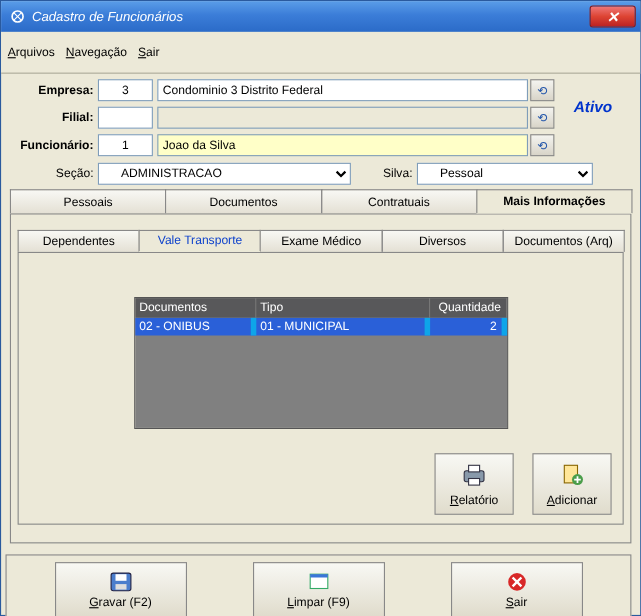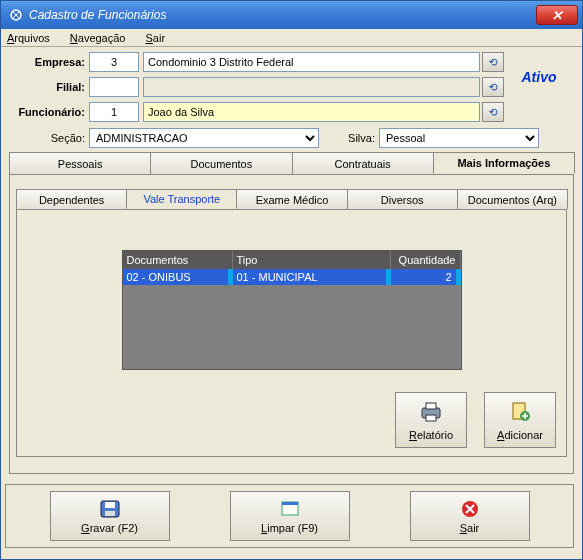--- a/index.html
+++ b/index.html
@@ -5,39 +5,39 @@
 * { box-sizing: border-box; margin: 0; padding: 0; font-family: Tahoma, Arial, sans-serif; font-size: 11px; }
 body { background: #fff; width: 583px; height: 560px; overflow: hidden; }
 
 .window { width: 583px; height: 560px; border: 1px solid #2a5a9e; background: #ece9d8; position: relative; }
 
 .titlebar { height: 28px; background: linear-gradient(to bottom, #5a9de8 0%, #3b7dd8 45%, #2b6bc8 100%); display: flex; align-items: center; padding: 0 4px 0 8px; color: #fff; font-style: italic; }
 .titlebar .icon { width: 14px; height: 14px; margin-right: 6px; display: inline-flex; align-items: center; justify-content: center; }
 .titlebar .title { flex: 1; font-size: 12px; color: #fff; font-weight: normal; }
 .titlebar .close { width: 42px; height: 20px; background: linear-gradient(to bottom, #e77 0%, #d43 50%, #b22 100%); border: 1px solid #8a1a1a; border-radius: 3px; color: #fff; display: flex; align-items: center; justify-content: center; cursor: pointer; font-weight: bold; font-size: 13px; }
 
-.menubar { height: 18px; background: #ece9d8; border-bottom: 1px solid #aca899; display: flex; align-items: center; padding: 0 6px; gap: 20px; }
+.menubar { height: 38px; background: #ece9d8; border-bottom: 1px solid #aca899; display: flex; align-items: center; padding: 0 6px; gap: 10px; }
 .menubar span { cursor: pointer; color: #000; }
 .menubar span u { text-decoration: underline; }
 
 .content { padding: 4px 8px; }
 
 .form-row { display: flex; align-items: center; margin-bottom: 3px; height: 22px; }
 .label-cell { width: 80px; text-align: right; padding-right: 4px; font-weight: bold; color: #000; }
 .label-cell.normal { font-weight: normal; }
 .num-field { width: 50px; height: 20px; border: 1px solid #7f9db9; background: #fff; text-align: center; padding: 2px; margin-right: 4px; }
 .text-field { flex: 1; height: 20px; border: 1px solid #7f9db9; background: #fff; padding: 2px 4px; }
 .text-field.yellow { background: #ffffc8; }
 .text-field.gray { background: #ece9d8; }
 .lookup-btn { width: 22px; height: 20px; border: 1px solid #888; background: linear-gradient(#f4f4f0,#d8d4c8); margin-left: 2px; cursor: pointer; display: inline-flex; align-items: center; justify-content: center; font-size: 12px; color: #2255aa; }
 
 .status-label { color: #0033cc; font-weight: bold; font-style: italic; font-size: 14px; padding: 0 10px; }
 
 .select-row { display: flex; align-items: center; margin-top: 2px; margin-bottom: 0; }
-.select-row select { height: 20px; border: 1px solid #7f9db9; background: #fff; padding: 0 2px; }
+.select-row select { height: 20px; border: 1px solid #7f9db9; background: #fff; padding: 0 16px; }
 
 .top-tabs { display: flex; border-bottom: 0; margin-top: 4px; }
 .top-tab { flex: 1; height: 22px; border: 1px solid #888; background: linear-gradient(#f8f8f4,#e4e0d4); display: flex; align-items: center; justify-content: center; cursor: pointer; border-bottom: none; margin-right: -1px; }
 .top-tab.active { background: #ece9d8; font-weight: bold; border-bottom: 1px solid #ece9d8; position: relative; z-index: 2; }
 
 .tab-content-outer { border: 1px solid #888; padding: 8px 6px 6px 6px; min-height: 300px; background: #ece9d8; position: relative; }
 
 .sub-tabs { display: flex; margin-top: 6px; }
 .sub-tab { flex: 1; height: 20px; border: 1px solid #888; background: linear-gradient(#f8f8f4,#e4e0d4); display: flex; align-items: center; justify-content: center; cursor: pointer; border-bottom: none; margin-right: -1px; font-size: 11px; }
 .sub-tab.active { background: #ece9d8; color: #1144cc; border-bottom: 1px solid #ece9d8; position: relative; z-index: 2; }

